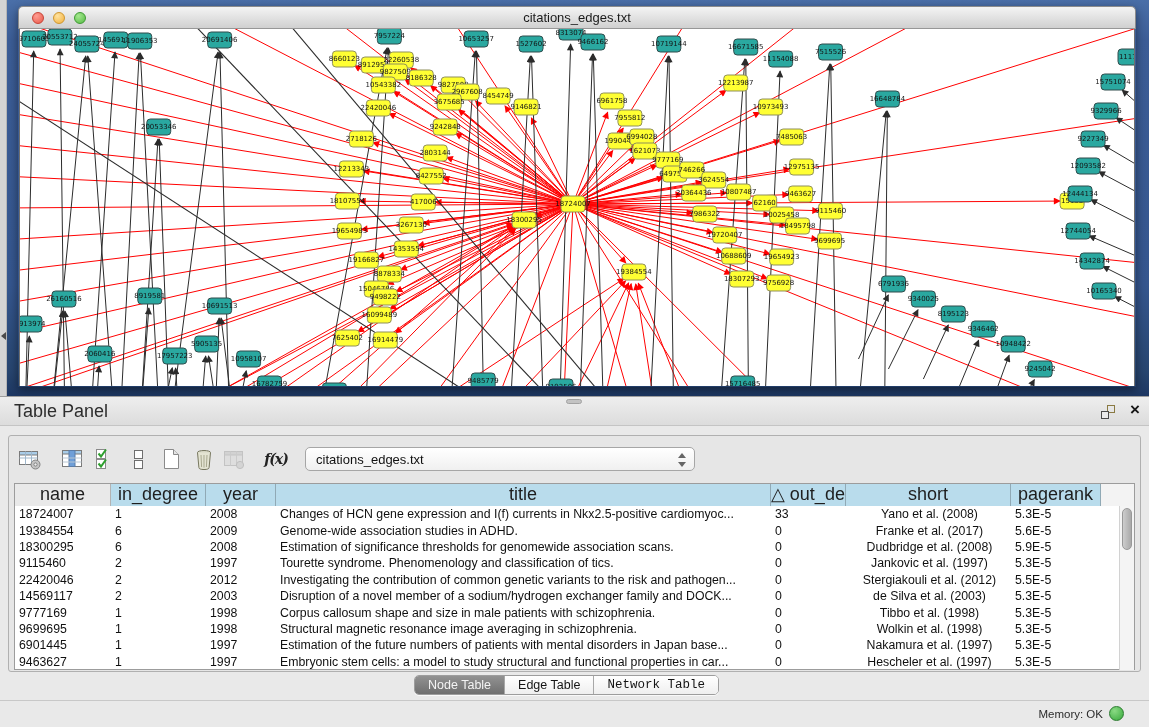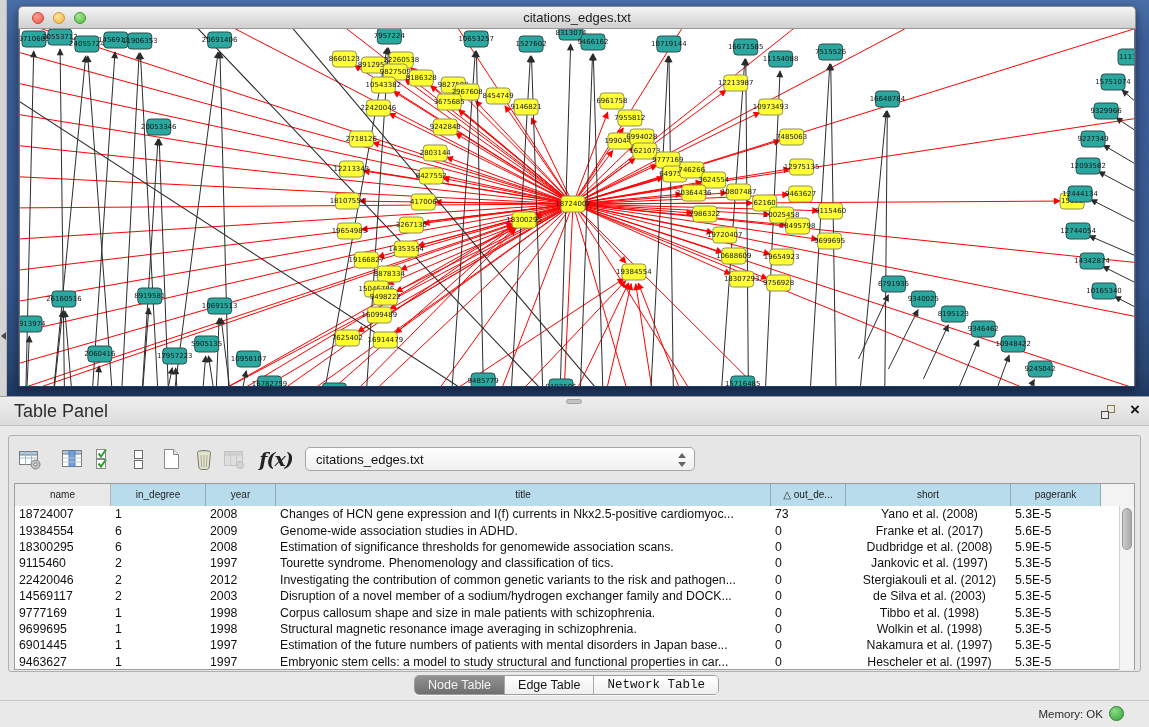--- a/index.html
+++ b/index.html
@@ -43,35 +43,35 @@
                      border:1px solid #4a4a4a; background:#eaeaea; }
   .close-x { position:absolute; right:9px; top:3px; font-size:17px; font-weight:bold; color:#151515; }
 
   
   .panel { position:absolute; left:8px; top:435px; width:1133px; height:237px;
            background:#e6e6e6; border:1px solid #b0b0b0; border-radius:3px; }
   .toolbar { position:absolute; left:8px; top:5px; height:36px; display:flex; align-items:center; }
   .tbtn { width:26px; height:28px; display:flex; align-items:center; justify-content:center; }
   .gap-lg { margin-right:16px; } .gap-md { margin-right:7px; } .gap-sm { margin-right:4px; }
   .fx { font-family:"DejaVu Serif", serif; font-style:italic; font-weight:bold;
-        font-size:19px; color:#222; letter-spacing:-1px; }
+        font-size:14px; color:#222; letter-spacing:-1px; }
   .combo { position:relative; width:390px; height:24px; margin-left:16px;
            background:linear-gradient(#ffffff,#f0f0f0); border:1px solid #a6a6a6;
            border-radius:5px; display:flex; align-items:center; padding:0 24px 0 10px;
            font-size:13px; color:#111; }
   .combo-arrows { position:absolute; right:8px; top:4px; width:8px; height:16px; }
   .combo-arrows .up { position:absolute; top:1px; left:0; width:0; height:0;
         border-left:4px solid transparent; border-right:4px solid transparent; border-bottom:5px solid #666; }
   .combo-arrows .dn { position:absolute; bottom:1px; left:0; width:0; height:0;
         border-left:4px solid transparent; border-right:4px solid transparent; border-top:5px solid #666; }
 
   .tablewrap { position:absolute; left:5px; top:47px; width:1121px; height:187px;
                background:#fff; border:1px solid #9c9c9c; }
   .thead { display:flex; height:22px; border-bottom:1px solid #8d8d8d; }
-  .th { height:22px; line-height:21px; text-align:center; font-size:10px; color:#1e1e1e;
+  .th { height:22px; line-height:21px; text-align:center; font-size:18px; color:#1e1e1e;
         background:#b9dcec; border-right:1px solid #90a9b5; overflow:hidden; white-space:nowrap; }
   .th.hname { background:#e9e9e9; border-right:1px solid #b3b3b3; }
   .th.hfill { background:#f3f3f3; border-right:none; flex:1; }
   .w0{width:96px}.w1{width:95px}.w2{width:70px}.w3{width:495px}.w4{width:75px}.w5{width:165px}.w6{width:90px}
   .tbody { position:relative; height:164px; overflow:hidden; }
   .tr { display:flex; height:16.4px; align-items:center; }
   .td { font-size:12.3px; color:#101010; white-space:nowrap; overflow:hidden; padding:0 2px 0 4px; }
   .td.c-short { text-align:center; }
   .vscroll { position:absolute; right:0; top:22px; width:15px; height:164px;
              background:#f4f4f4; border-left:1px solid #d2d2d2; }
@@ -807,21 +807,21 @@
           <div class="th w5">short</div>
           <div class="th w6">pagerank</div>
           <div class="th hfill"></div>
         </div>
       <div class="tbody" id="tbody">
           <div class="tr">
             <div class="td w0">18724007</div>
             <div class="td w1">1</div>
             <div class="td w2">2008</div>
             <div class="td w3">Changes of HCN gene expression and I(f) currents in Nkx2.5-positive cardiomyoc...</div>
-            <div class="td w4">73</div>
+            <div class="td w4">33</div>
             <div class="td w5 c-short">Yano et al. (2008)</div>
             <div class="td w6">5.3E-5</div>
           </div>
           <div class="tr">
             <div class="td w0">19384554</div>
             <div class="td w1">6</div>
             <div class="td w2">2009</div>
             <div class="td w3">Genome-wide association studies in ADHD.</div>
             <div class="td w4">0</div>
             <div class="td w5 c-short">Franke et al. (2017)</div>

